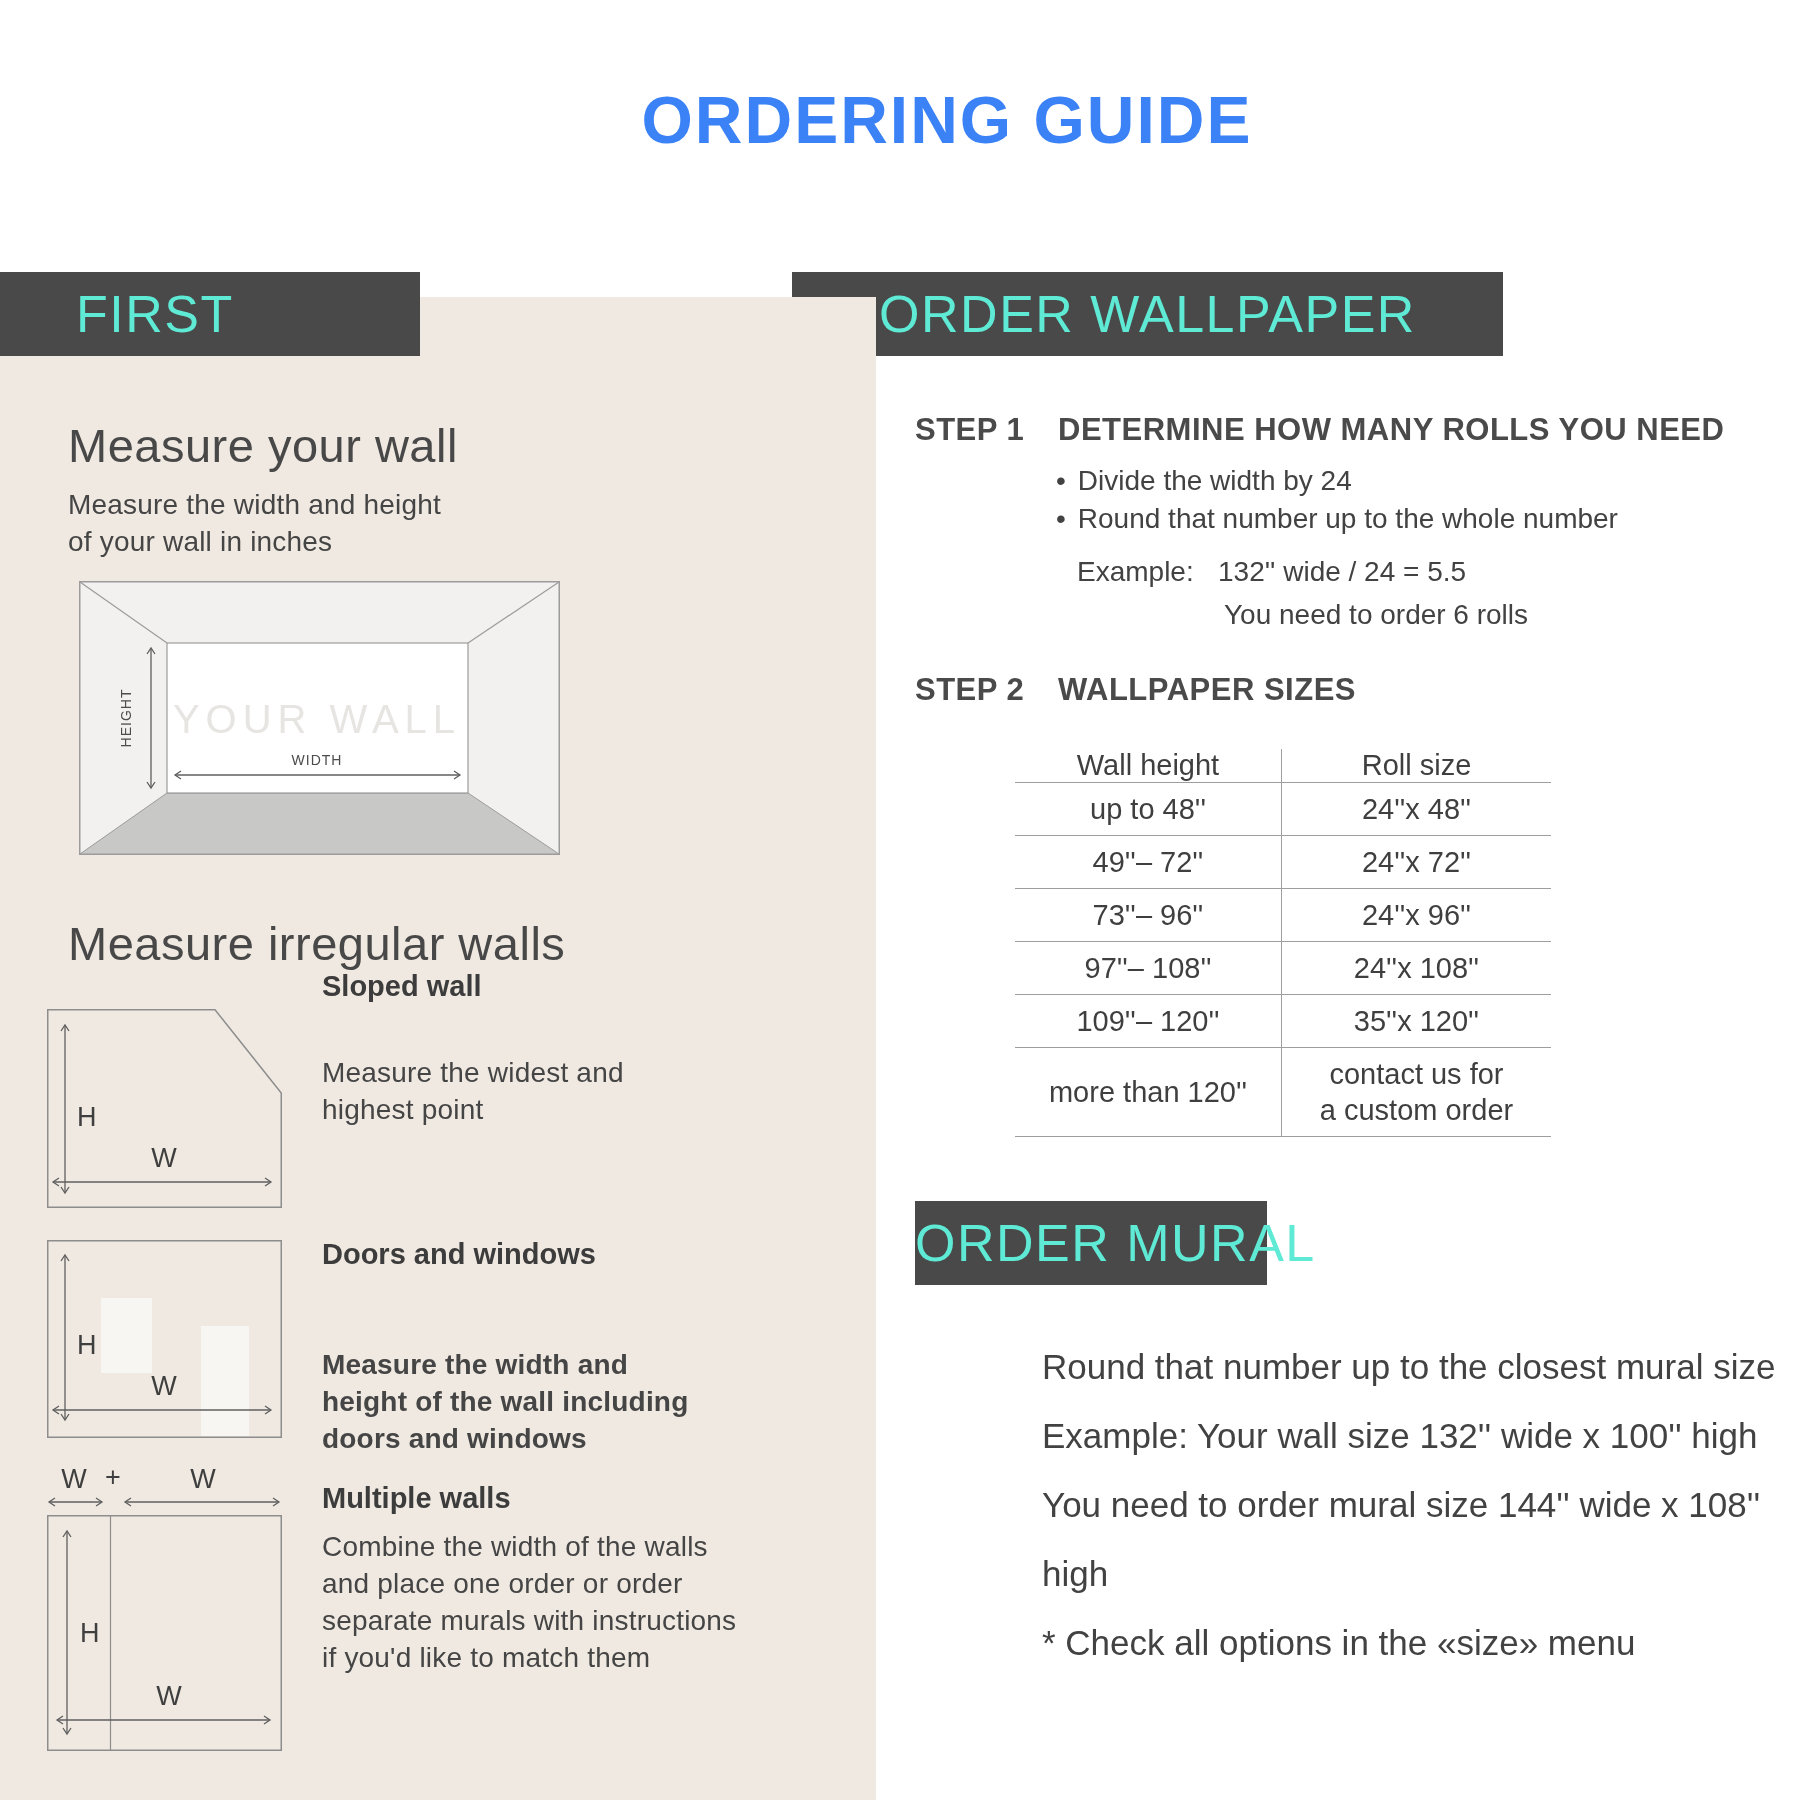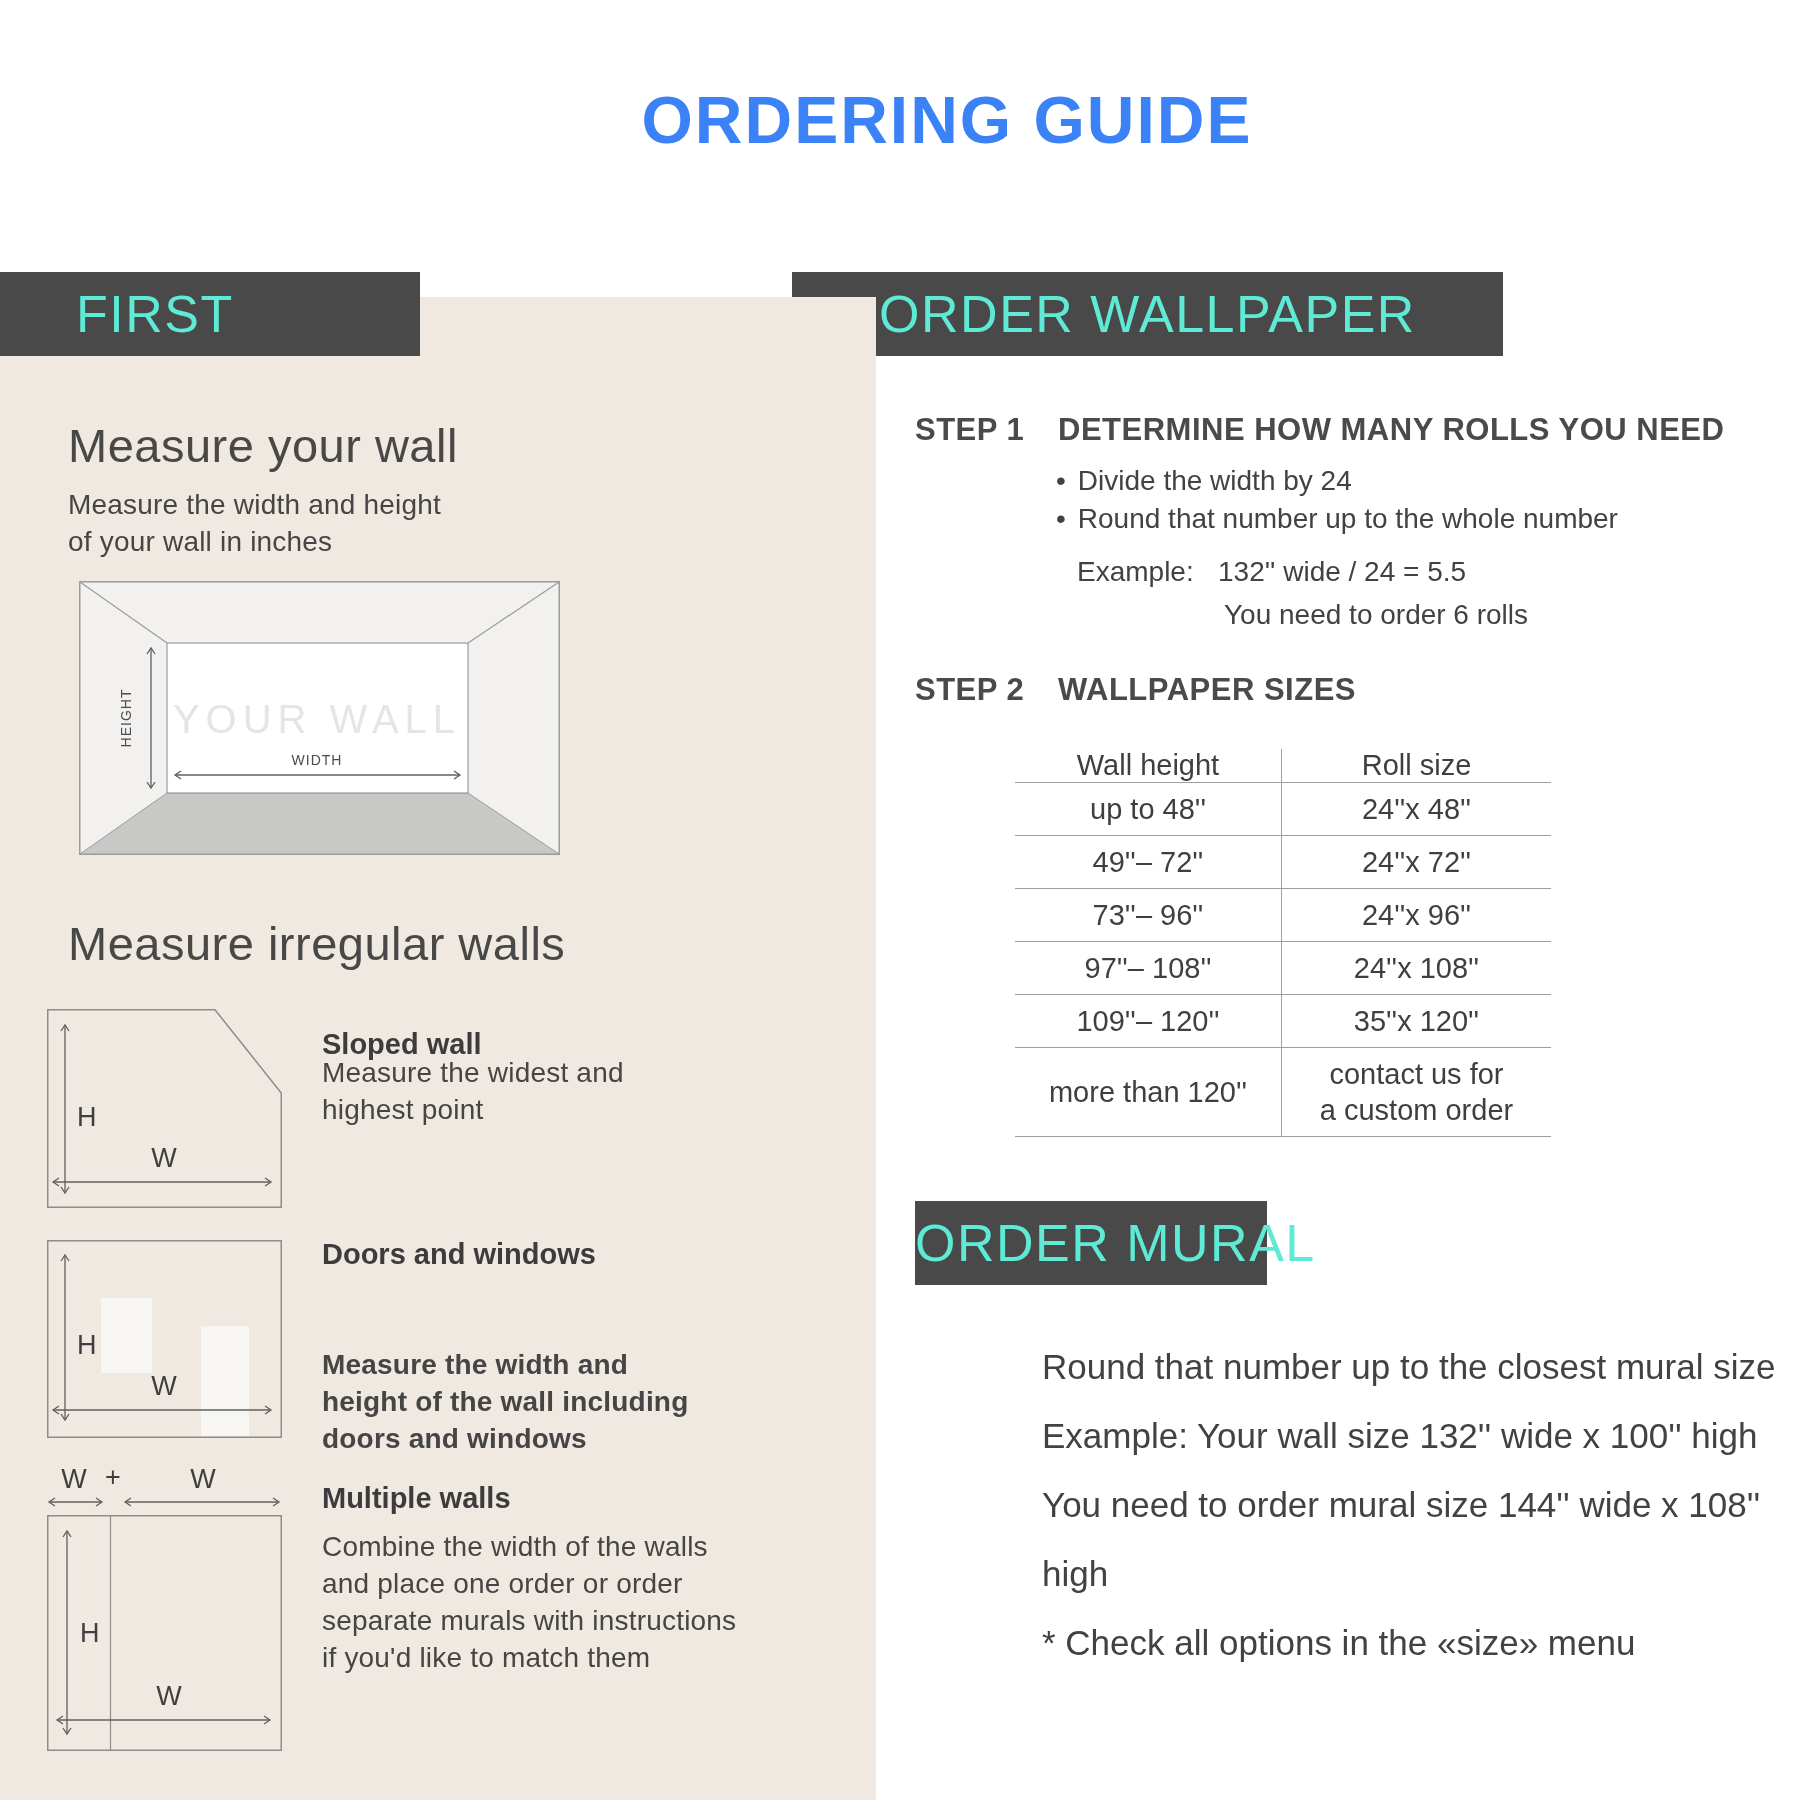--- a/index.html
+++ b/index.html
@@ -105,21 +105,21 @@
       <marker id="sa" markerWidth="12" markerHeight="12" refX="8" refY="5" orient="auto-start-reverse" markerUnits="userSpaceOnUse">
         <path d="M2,1 L8,5 L2,9" fill="none" stroke="#5f5f5f" stroke-width="1.3"></path>
       </marker>
     </defs>
     <path d="M0.75,0.75 H168 L234.25,84 V198.25 H0.75 Z" fill="none" stroke="#8d8d8d" stroke-width="1.5"></path>
     <line x1="18" y1="16" x2="18" y2="184" stroke="#5f5f5f" stroke-width="1.3" marker-start="url(#sa)" marker-end="url(#sa)"></line>
     <text x="30" y="117" class="dim-letter">H</text>
     <line x1="6" y1="173" x2="224" y2="173" stroke="#5f5f5f" stroke-width="1.3" marker-start="url(#sa)" marker-end="url(#sa)"></line>
     <text x="117" y="158" text-anchor="middle" class="dim-letter">W</text>
   </svg>
-  <div class="abs lc item-title" style="left:322px;top:1028px;">Sloped wall</div>
+  <div class="abs lc item-title" style="left:322px;top:970px;">Sloped wall</div>
   <div class="abs lc body-text" style="left:322px;top:1054px;">Measure the widest and
 highest point</div>
 
   <svg class="abs lc" style="left:47px;top:1240px;" width="235" height="198" viewBox="0 0 235 198">
     <defs>
       <marker id="da" markerWidth="12" markerHeight="12" refX="8" refY="5" orient="auto-start-reverse" markerUnits="userSpaceOnUse">
         <path d="M2,1 L8,5 L2,9" fill="none" stroke="#5f5f5f" stroke-width="1.3"></path>
       </marker>
     </defs>
     <rect x="0.75" y="0.75" width="233.5" height="196.5" fill="none" stroke="#8d8d8d" stroke-width="1.5"></rect>

